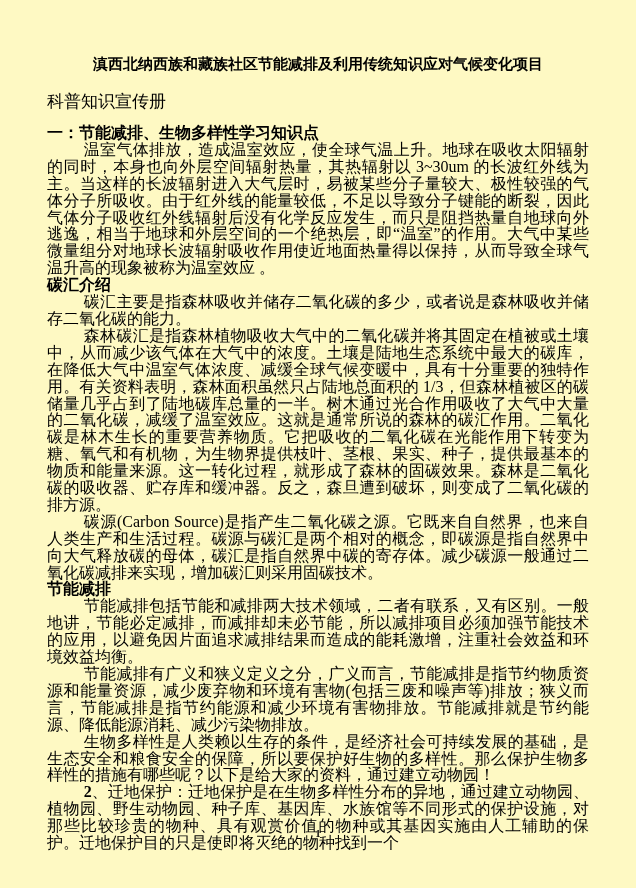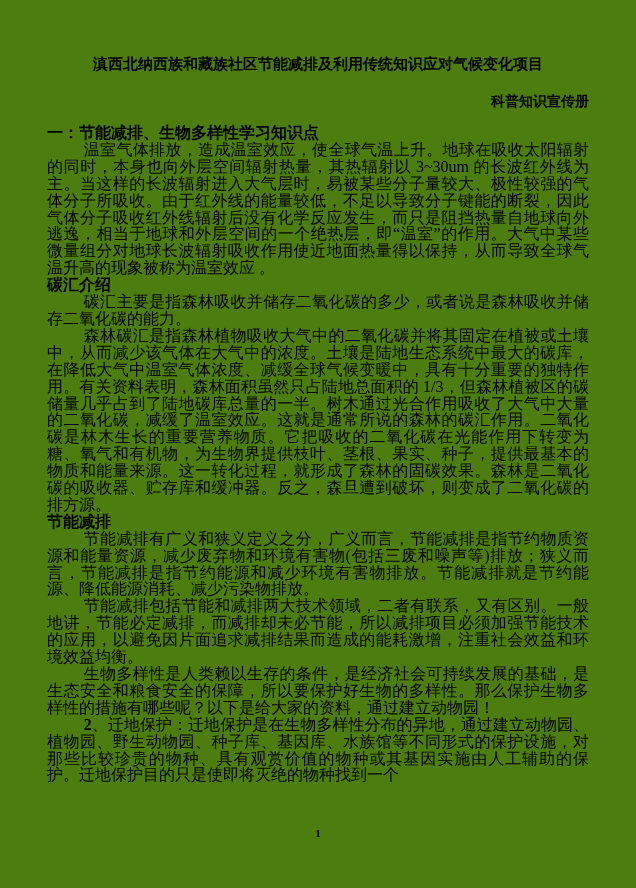--- a/index.html
+++ b/index.html
@@ -1,42 +1,42 @@
 <!DOCTYPE html>
 <html><head>
 <meta charset="utf-8">
 <style>
   * { margin: 0; padding: 0; box-sizing: border-box; }
   html, body { background: #ffffff; }
   .page {
     width: 636px;
     height: 888px;
     position: relative;
-    background: #4d7c0f;
+    background: #fef9c3;
     color: #000000;
     font-family: "Liberation Serif", "DejaVu Serif", serif;
     overflow: hidden;
   }
   .content {
     position: absolute;
     top: 54px;
     left: 47px;
     width: 542px;
   }
   .doc-title {
     font-size: 15px;
     line-height: 20px;
     font-weight: 700;
     text-align: center;
   }
   .doc-subtitle {
-    font-size: 14px;
+    font-size: 17px;
     line-height: 20px;
-    font-weight: 700;
-    text-align: right;
+    font-weight: 400;
+    text-align: left;
     margin-top: 18px;
   }
   .body-text {
     margin-top: 13px;
     font-size: 16px;
     line-height: 16.9px;
     text-align: justify;
   }
   .hdg { font-weight: 700; }
   .para { text-indent: 2.3em; }
@@ -64,24 +64,25 @@
 
     <div class="body-text">
 
       <div class="hdg">一：节能减排、生物多样性学习知识点</div>
 
       <p class="para">温室气体排放，造成温室效应，使全球气温上升。地球在吸收太阳辐射的同时，本身也向外层空间辐射热量，其热辐射以 3~30um 的长波红外线为主。当这样的长波辐射进入大气层时，易被某些分子量较大、极性较强的气体分子所吸收。由于红外线的能量较低，不足以导致分子键能的断裂，因此气体分子吸收红外线辐射后没有化学反应发生，而只是阻挡热量自地球向外逃逸，相当于地球和外层空间的一个绝热层，即“温室”的作用。大气中某些微量组分对地球长波辐射吸收作用使近地面热量得以保持，从而导致全球气温升高的现象被称为温室效应 。</p>
 
       <div class="hdg">碳汇介绍</div>
       <p class="para">碳汇主要是指森林吸收并储存二氧化碳的多少，或者说是森林吸收并储存二氧化碳的能力。</p>
       <p class="para">森林碳汇是指森林植物吸收大气中的二氧化碳并将其固定在植被或土壤中，从而减少该气体在大气中的浓度。土壤是陆地生态系统中最大的碳库，在降低大气中温室气体浓度、减缓全球气候变暖中，具有十分重要的独特作用。有关资料表明，森林面积虽然只占陆地总面积的 1/3，但森林植被区的碳储量几乎占到了陆地碳库总量的一半。树木通过光合作用吸收了大气中大量的二氧化碳，减缓了温室效应。这就是通常所说的森林的碳汇作用。二氧化碳是林木生长的重要营养物质。它把吸收的二氧化碳在光能作用下转变为糖、氧气和有机物，为生物界提供枝叶、茎根、果实、种子，提供最基本的物质和能量来源。这一转化过程，就形成了森林的固碳效果。森林是二氧化碳的吸收器、贮存库和缓冲器。反之，森旦遭到破坏，则变成了二氧化碳的排方源。</p>
+      <p class="para">碳源(Carbon Source)是指产生二氧化碳之源。它既来自自然界，也来自人类生产和生活过程。碳源与碳汇是两个相对的概念，即碳源是指自然界中向大气释放碳的母体，碳汇是指自然界中碳的寄存体。减少碳源一般通过二氧化碳减排来实现，增加碳汇则采用固碳技术。</p>
 
       <div class="hdg">节能减排</div>
+      <p class="para">节能减排包括节能和减排两大技术领域，二者有联系，又有区别。一般地讲，节能必定减排，而减排却未必节能，所以减排项目必须加强节能技术的应用，以避免因片面追求减排结果而造成的能耗激增，注重社会效益和环境效益均衡。</p>
       <p class="para">节能减排有广义和狭义定义之分，广义而言，节能减排是指节约物质资源和能量资源，减少废弃物和环境有害物(包括三废和噪声等)排放；狭义而言，节能减排是指节约能源和减少环境有害物排放。节能减排就是节约能源、降低能源消耗、减少污染物排放。</p>
-      <p class="para">节能减排包括节能和减排两大技术领域，二者有联系，又有区别。一般地讲，节能必定减排，而减排却未必节能，所以减排项目必须加强节能技术的应用，以避免因片面追求减排结果而造成的能耗激增，注重社会效益和环境效益均衡。</p>
 
       <p class="para">生物多样性是人类赖以生存的条件，是经济社会可持续发展的基础，是生态安全和粮食安全的保障，所以要保护好生物的多样性。那么保护生物多样性的措施有哪些呢？以下是给大家的资料，通过建立动物园！</p>
       <p class="para"><span class="num">2</span><span>、迁地保护：迁地保护是在生物多样性分布的异地，通过建立动物园、植物园、野生动物园、种子库、基因库、水族馆等不同形式的保护设施，对那些比较珍贵的物种、具有观赏价值的物种或其基因实施由人工辅助的保护。迁地保护目的只是使即将灭绝的物种找到一个</span></p>
 
     </div>
   </div>
 
   <div class="footer-pagenum">1</div>
 </div>
 

